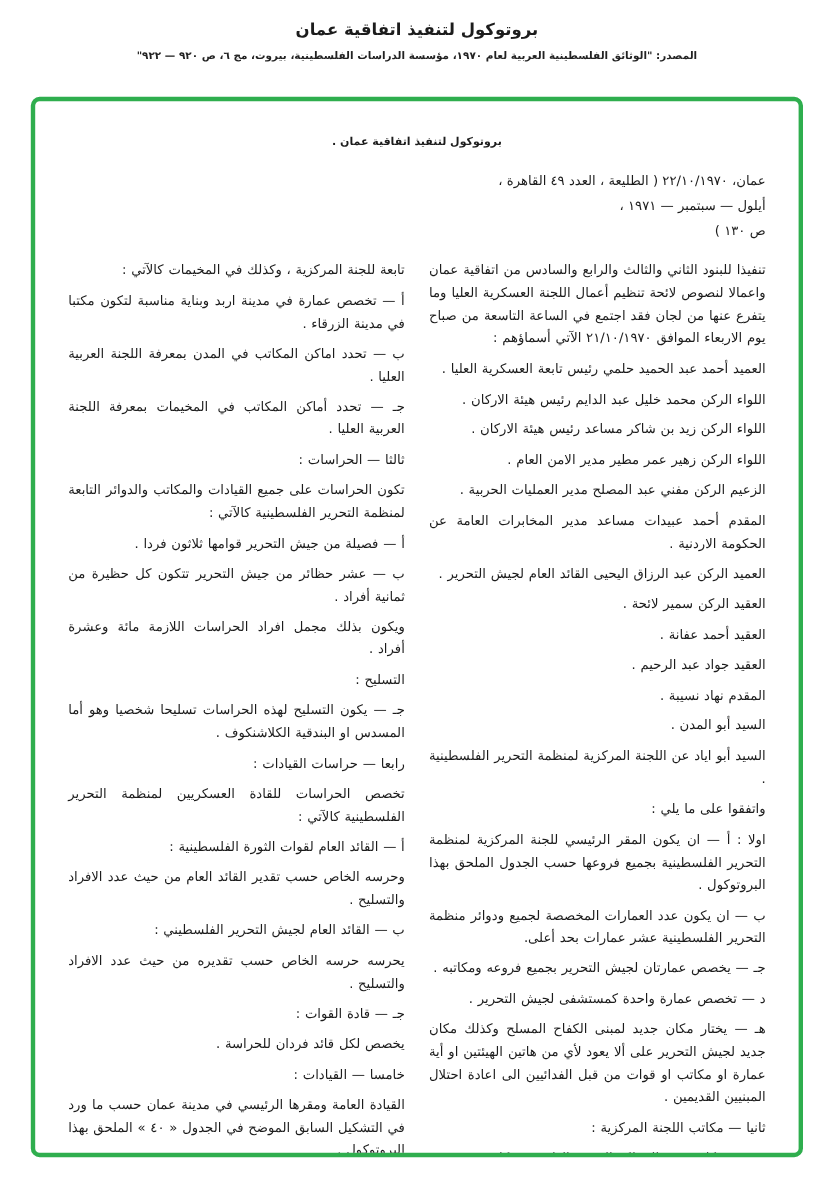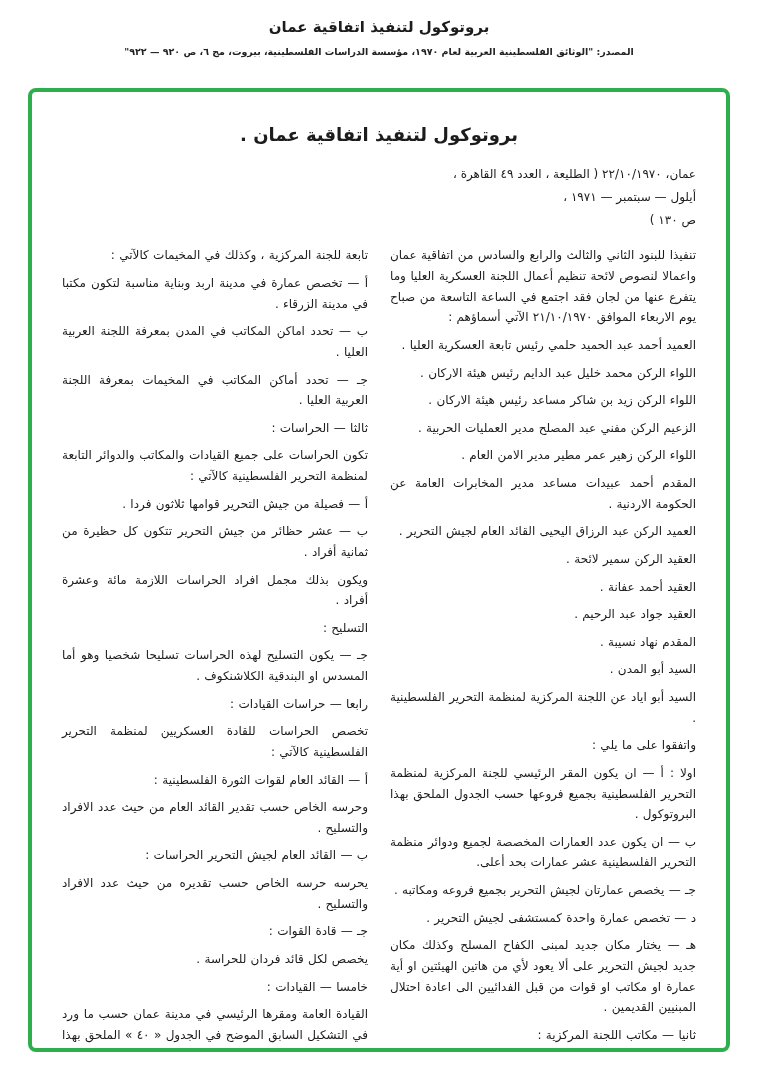--- a/index.html
+++ b/index.html
@@ -43,21 +43,21 @@
     border: 4px solid #2fae4e;
     border-radius: 8px;
     background: #ffffff;
     padding: 22px 30px 16px 30px;
     box-sizing: border-box;
     overflow: hidden;
   }
   .doc-title {
     text-align: center;
     font-weight: bold;
-    font-size: 18px;
+    font-size: 10px;
     margin: 10px 0 18px 0;
   }
   .citation-block {
     text-align: right;
     font-size: 12px;
     line-height: 1.9;
     margin-bottom: 14px;
   }
   .citation-block p {
     margin: 0;
@@ -100,22 +100,22 @@
         <p>أيلول — سبتمبر — ١٩٧١ ،</p>
         <p>ص ١٣٠ )</p>
       </div>
 
     <div class="columns">
       <div class="column">
           <p>تنفيذا للبنود الثاني والثالث والرابع والسادس من اتفاقية عمان واعمالا لنصوص لائحة تنظيم أعمال اللجنة العسكرية العليا وما يتفرع عنها من لجان فقد اجتمع في الساعة التاسعة من صباح يوم الاربعاء الموافق ٢١/١٠/١٩٧٠ الآتي أسماؤهم :</p>
           <p>العميد أحمد عبد الحميد حلمي رئيس تابعة العسكرية العليا .</p>
           <p>اللواء الركن محمد خليل عبد الدايم رئيس هيئة الاركان .</p>
           <p>اللواء الركن زيد بن شاكر مساعد رئيس هيئة الاركان .</p>
+          <p>اللواء الركن زهير عمر مطير مدير الامن العام .</p>
           <p>الزعيم الركن مفني عبد المصلح مدير العمليات الحربية .</p>
-          <p>اللواء الركن زهير عمر مطير مدير الامن العام .</p>
           <p>المقدم أحمد عبيدات مساعد مدير المخابرات العامة عن الحكومة الاردنية .</p>
           <p>العميد الركن عبد الرزاق اليحيى القائد العام لجيش التحرير .</p>
           <p>العقيد الركن سمير لائحة .</p>
           <p>العقيد أحمد عفانة .</p>
           <p>العقيد جواد عبد الرحيم .</p>
           <p>المقدم نهاد نسيبة .</p>
           <p>السيد أبو المدن .</p>
           <p>السيد أبو اياد عن اللجنة المركزية لمنظمة التحرير الفلسطينية .</p>
           <p>واتفقوا على ما يلي :</p>
           <p>اولا : أ — ان يكون المقر الرئيسي للجنة المركزية لمنظمة التحرير الفلسطينية بجميع فروعها حسب الجدول الملحق بهذا البروتوكول .</p>
@@ -135,21 +135,21 @@
           <p>تكون الحراسات على جميع القيادات والمكاتب والدوائر التابعة لمنظمة التحرير الفلسطينية كالآتي :</p>
           <p>أ — فصيلة من جيش التحرير قوامها ثلاثون فردا .</p>
           <p>ب — عشر حظائر من جيش التحرير تتكون كل حظيرة من ثمانية أفراد .</p>
           <p>ويكون بذلك مجمل افراد الحراسات اللازمة مائة وعشرة أفراد .</p>
           <p>التسليح :</p>
           <p>جـ — يكون التسليح لهذه الحراسات تسليحا شخصيا وهو أما المسدس او البندقية الكلاشنكوف .</p>
           <p>رابعا — حراسات القيادات :</p>
           <p>تخصص الحراسات للقادة العسكريين لمنظمة التحرير الفلسطينية كالآتي :</p>
           <p>أ — القائد العام لقوات الثورة الفلسطينية :</p>
           <p>وحرسه الخاص حسب تقدير القائد العام من حيث عدد الافراد والتسليح .</p>
-          <p>ب — القائد العام لجيش التحرير الحراسات :</p>
+          <p>ب — القائد العام لجيش التحرير الفلسطيني :</p>
           <p>يحرسه حرسه الخاص حسب تقديره من حيث عدد الافراد والتسليح .</p>
           <p>جـ — قادة القوات :</p>
           <p>يخصص لكل قائد فردان للحراسة .</p>
           <p>خامسا — القيادات :</p>
           <p>القيادة العامة ومقرها الرئيسي في مدينة عمان حسب ما ورد في التشكيل السابق الموضح في الجدول « ٤٠ » الملحق بهذا البروتوكول .</p>
         </div>
     </div>
 
   </div>
 

